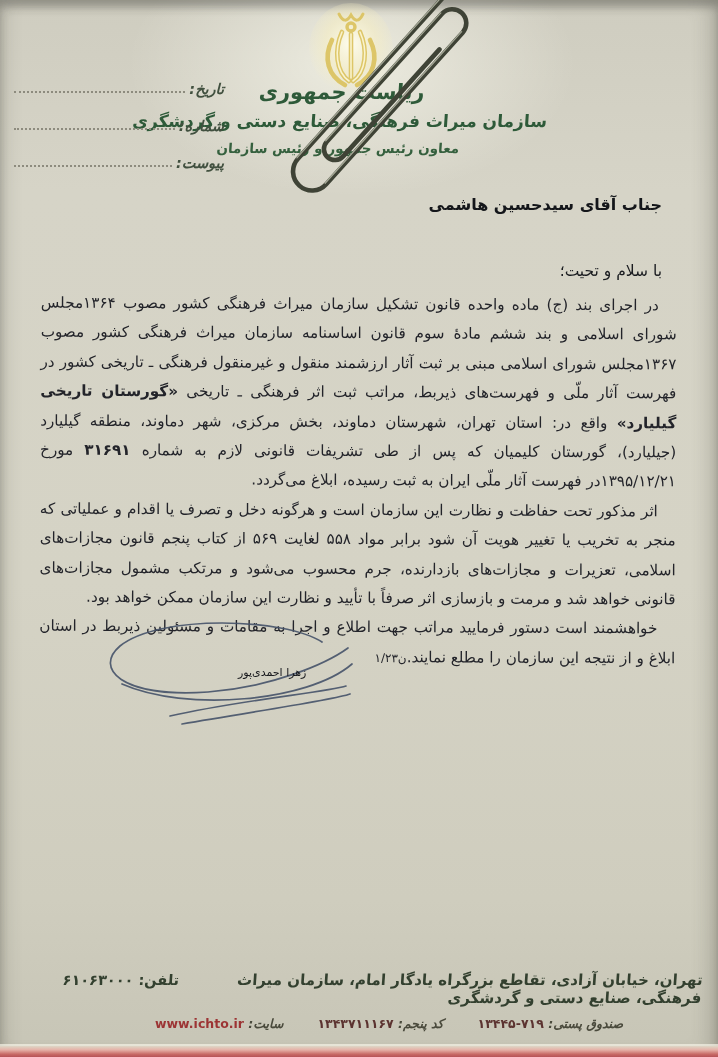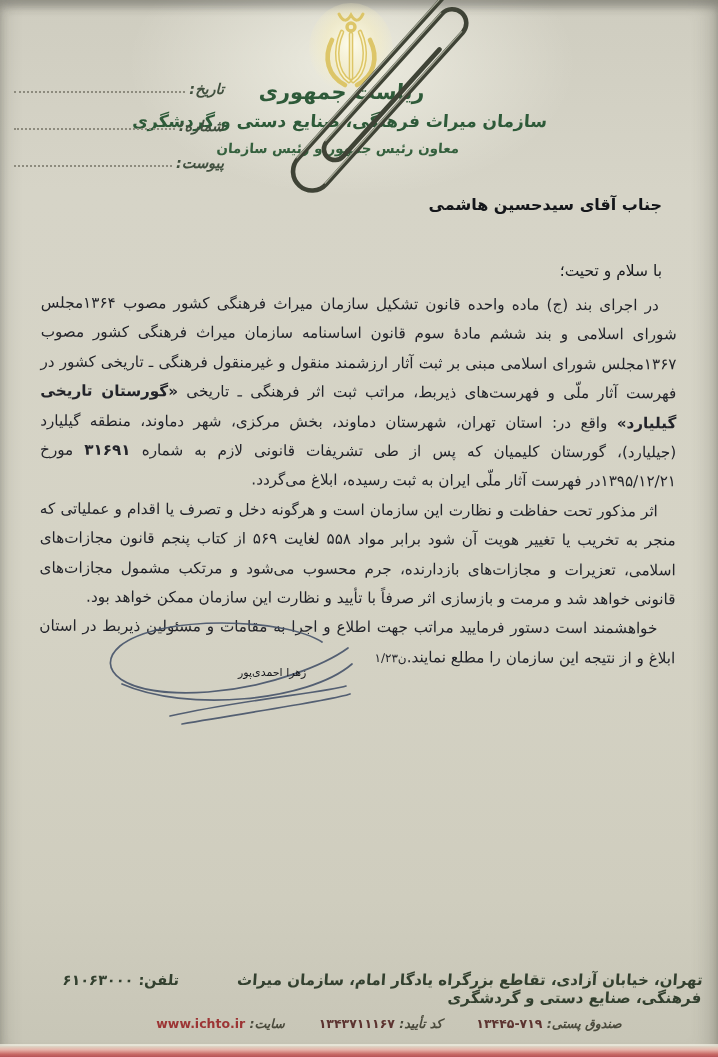--- a/index.html
+++ b/index.html
@@ -144,20 +144,20 @@
     <div class="sig-name">زهرا احمدی‌پور</div>
   </div>
 
   <div class="footer">
     <div class="footer-line1">
       <span class="footer-address">تهران، خیابان آزادی، تقاطع بزرگراه یادگار امام، سازمان میراث فرهنگی، صنایع دستی و گردشگری</span>
       <span class="footer-phone"><span>تلفن:</span> <span class="ltr-num">۶۱۰۶۳۰۰۰</span></span>
     </div>
     <div class="footer-line2">
       <span class="footer-item"><span>صندوق پستی:</span> <span class="num ltr-num">۱۳۴۴۵-۷۱۹</span></span>
-      <span class="footer-item"><span>کد تأیید:</span> <span class="num ltr-num">۱۳۴۳۷۱۱۱۶۷</span></span>
+      <span class="footer-item"><span>کد پنجم:</span> <span class="num ltr-num">۱۳۴۳۷۱۱۱۶۷</span></span>
       <span class="footer-item footer-site"><span>سایت:</span> <span class="num ltr-num">www.ichto.ir</span></span>
     </div>
   </div>
 
   <div class="bottom-edge-light"></div>
   <div class="bottom-surface"></div>
 </div>
 
 </body></html>

